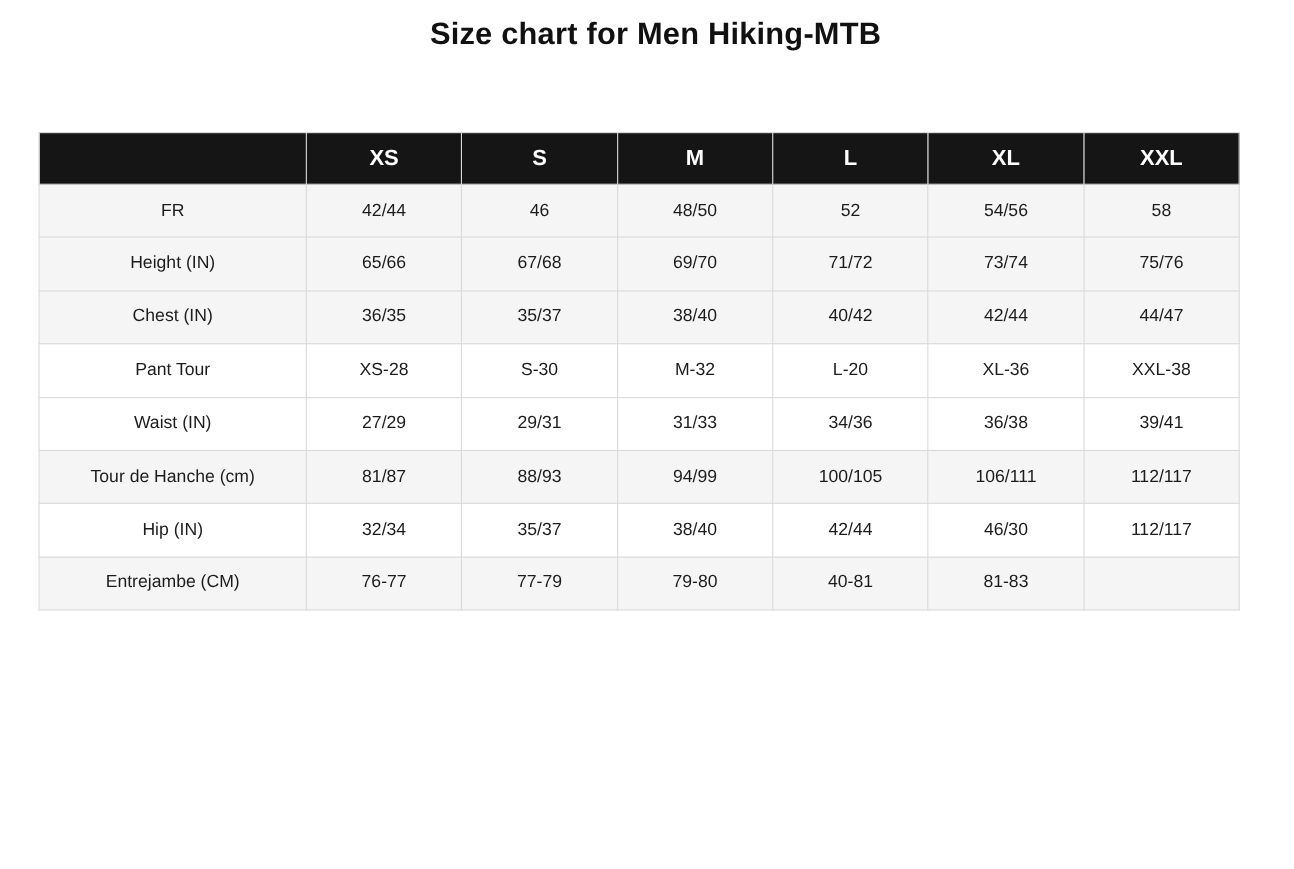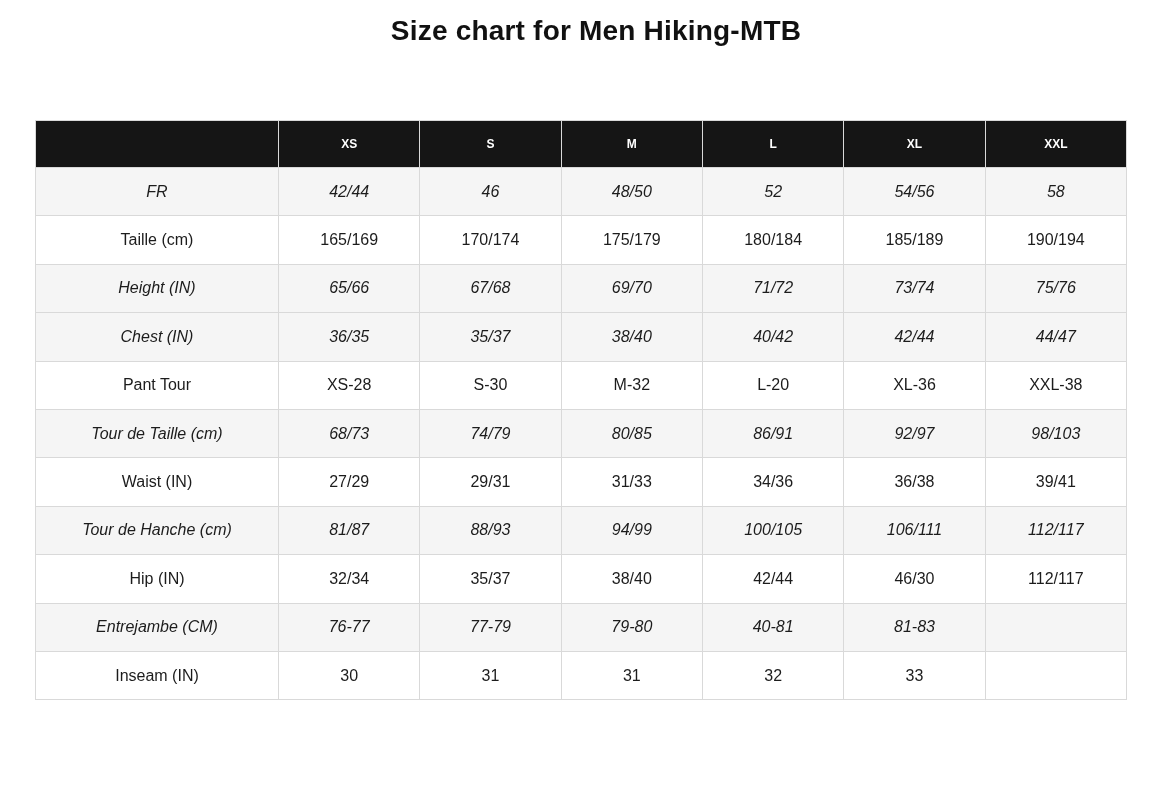--- a/index.html
+++ b/index.html
@@ -52,30 +52,29 @@
     border: 1px solid var(--border);
     text-align: center;
     vertical-align: middle;
     padding: 0 4px;
   }
   thead th {
     background: var(--header-bg);
     color: var(--header-text);
     font-weight: bold;
     height: 47px;
-    font-size: 12px;
+    font-size: 20px;
   }
   tbody td {
     height: 48.4px;
     background: #ffffff;
     color: var(--text);
   }
   tbody tr.stripe td {
     background: var(--stripe);
-    font-style: italic;
   }
 </style>
 </head>
 <body>
 
 <h1 class="page-title">Size chart for Men Hiking-MTB</h1>
 
 <div class="table-wrap">
   <table class="size-table">
     <colgroup>
@@ -96,29 +95,20 @@
     <tbody>
         <tr class="stripe">
           <td>FR</td>
           <td>42/44</td>
           <td>46</td>
           <td>48/50</td>
           <td>52</td>
           <td>54/56</td>
           <td>58</td>
         </tr>
-        <tr>
-          <td>Taille (cm)</td>
-          <td>165/169</td>
-          <td>170/174</td>
-          <td>175/179</td>
-          <td>180/184</td>
-          <td>185/189</td>
-          <td>190/194</td>
-        </tr>
         <tr class="stripe">
           <td>Height (IN)</td>
           <td>65/66</td>
           <td>67/68</td>
           <td>69/70</td>
           <td>71/72</td>
           <td>73/74</td>
           <td>75/76</td>
         </tr>
         <tr class="stripe">
@@ -131,29 +121,20 @@
           <td>44/47</td>
         </tr>
         <tr>
           <td>Pant Tour</td>
           <td>XS-28</td>
           <td>S-30</td>
           <td>M-32</td>
           <td>L-20</td>
           <td>XL-36</td>
           <td>XXL-38</td>
-        </tr>
-        <tr class="stripe">
-          <td>Tour de Taille (cm)</td>
-          <td>68/73</td>
-          <td>74/79</td>
-          <td>80/85</td>
-          <td>86/91</td>
-          <td>92/97</td>
-          <td>98/103</td>
         </tr>
         <tr>
           <td>Waist (IN)</td>
           <td>27/29</td>
           <td>29/31</td>
           <td>31/33</td>
           <td>34/36</td>
           <td>36/38</td>
           <td>39/41</td>
         </tr>
@@ -177,24 +158,15 @@
         </tr>
         <tr class="stripe">
           <td>Entrejambe (CM)</td>
           <td>76-77</td>
           <td>77-79</td>
           <td>79-80</td>
           <td>40-81</td>
           <td>81-83</td>
           <td></td>
         </tr>
-        <tr>
-          <td>Inseam (IN)</td>
-          <td>30</td>
-          <td>31</td>
-          <td>31</td>
-          <td>32</td>
-          <td>33</td>
-          <td></td>
-        </tr>
       </tbody>
   </table>
 </div>
 
 </body></html>

